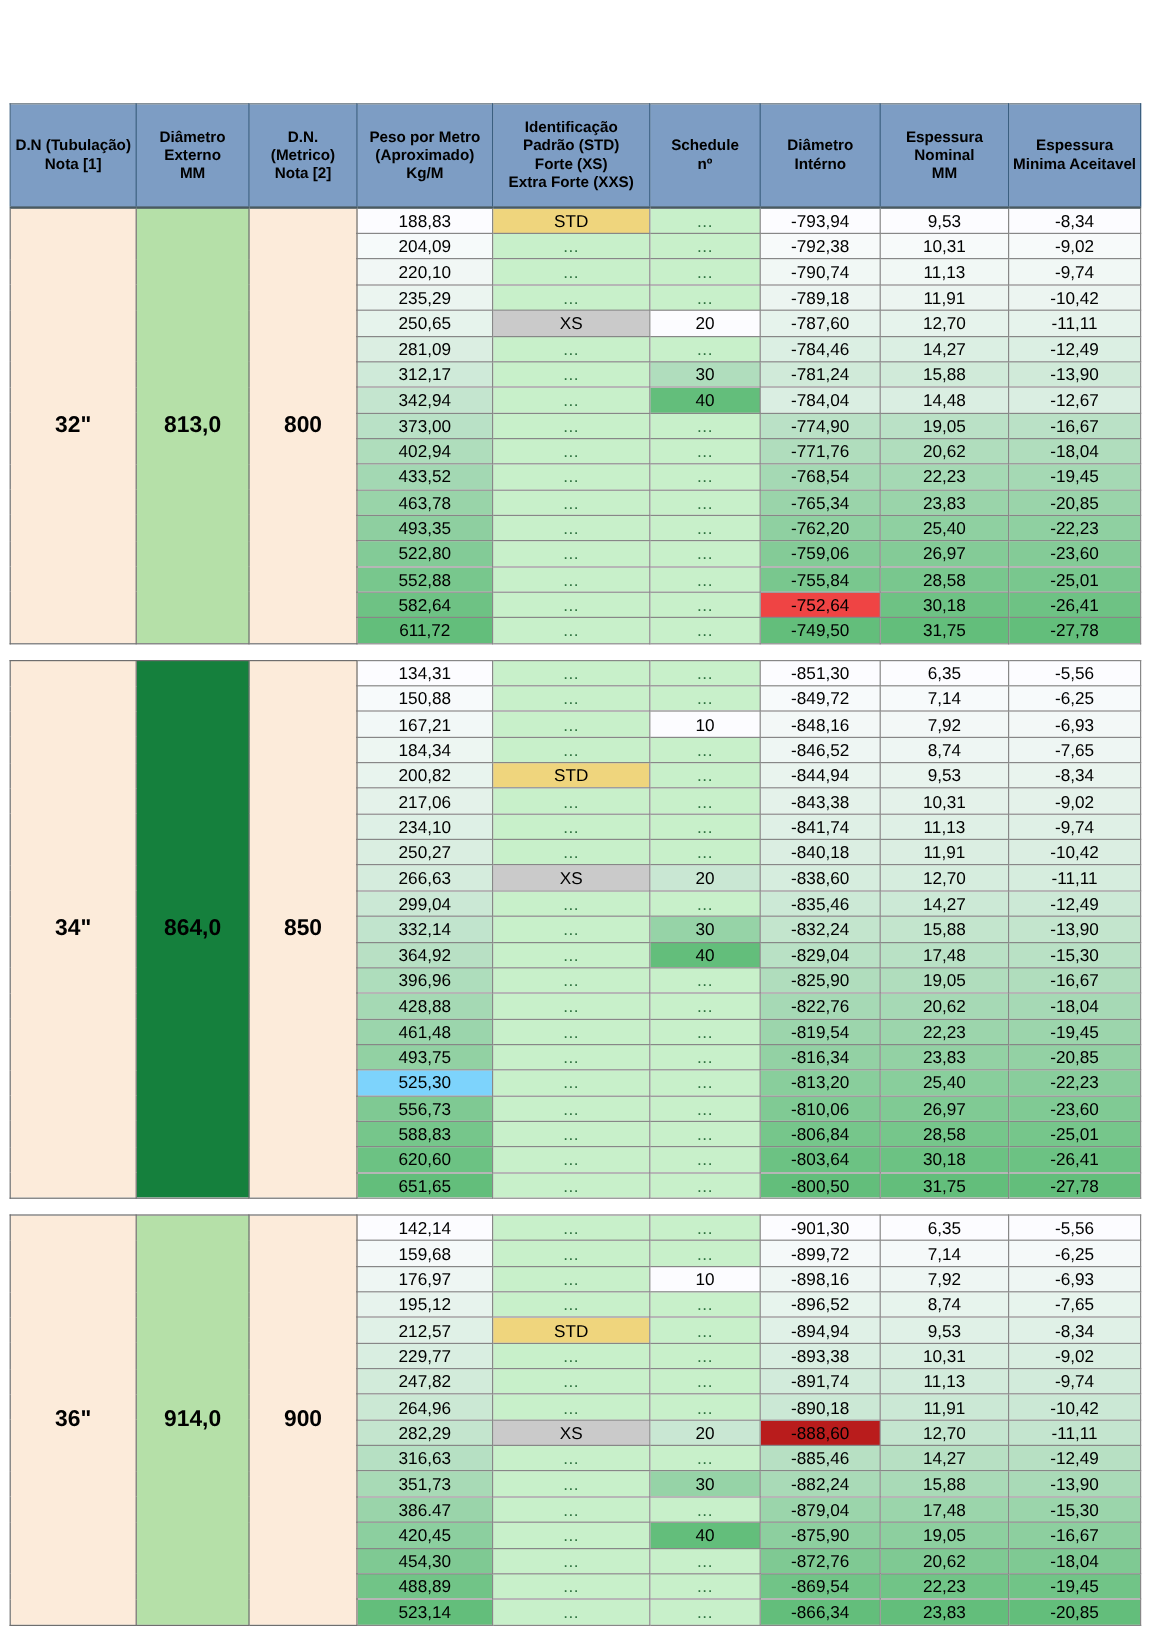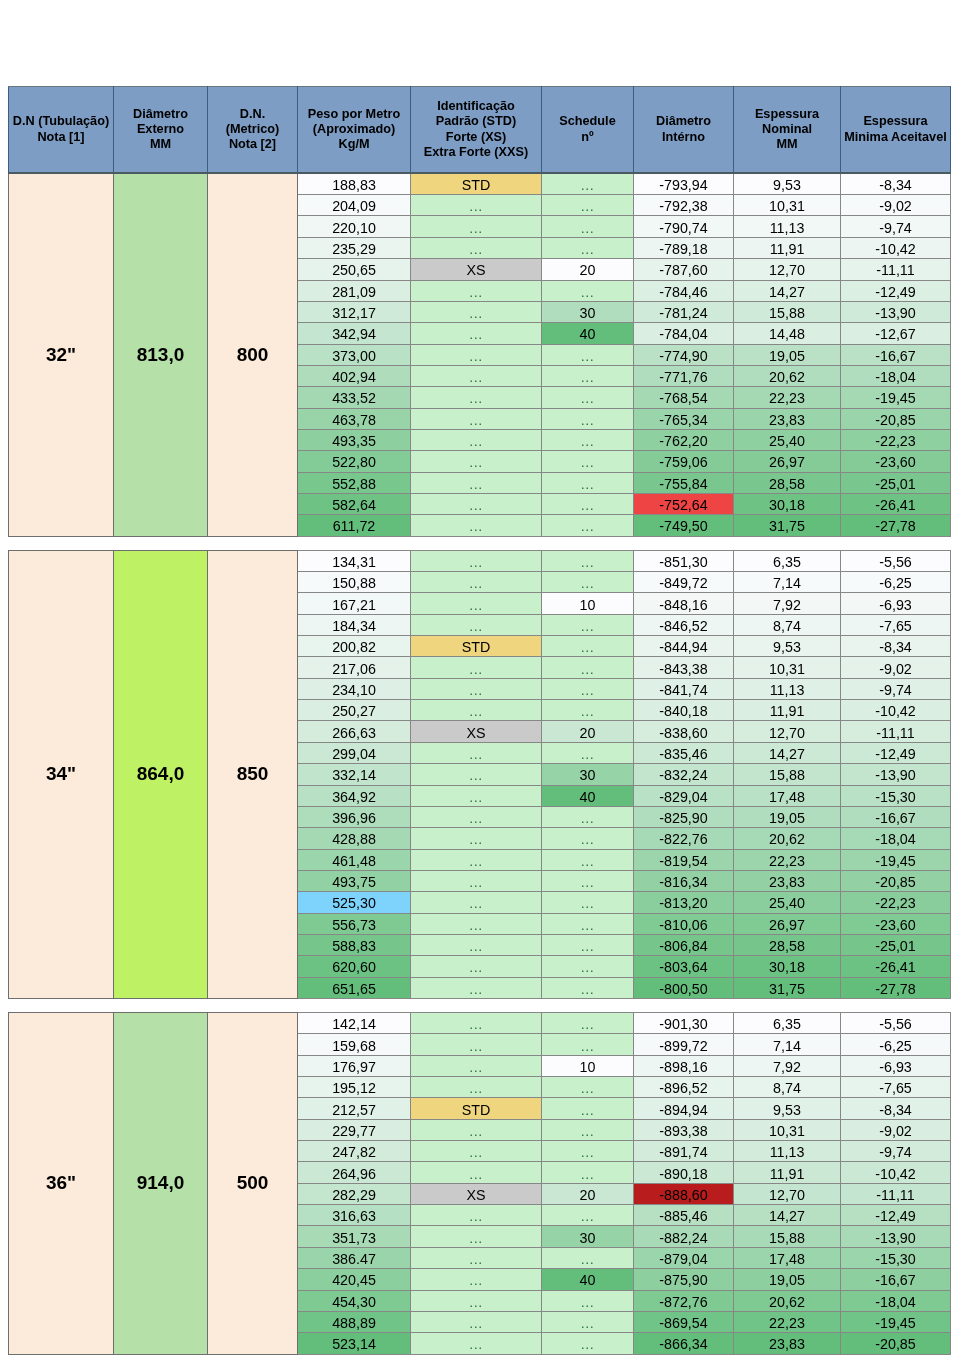--- a/index.html
+++ b/index.html
@@ -245,21 +245,21 @@
         <td class="c" style="background: rgb(200, 240, 202);"><span class="dots">...</span></td>
         <td class="c" style="background: rgb(99, 190, 123);"><span class="val">-749,50</span></td>
         <td class="c" style="background: rgb(99, 190, 123);"><span class="val">31,75</span></td>
         <td class="c" style="background: rgb(99, 190, 123);"><span class="val">-27,78</span></td>
       </tr>
       <tr class="gap">
             <td colspan="9"></td>
           </tr>
       <tr>
         <td class="lbl lbl-peach" rowspan="21" style="background: rgb(252, 235, 218);">34"</td>
-        <td class="lbl lbl-green" rowspan="21" style="background: #bef264;">864,0</td>
+        <td class="lbl lbl-green" rowspan="21" style="background: #15803d;">864,0</td>
         <td class="lbl lbl-peach" rowspan="21" style="background: rgb(252, 235, 218);">850</td>
         <td class="c" style="background: rgb(252, 252, 255);"><span class="val">134,31</span></td>
         <td class="c" style="background: rgb(200, 240, 202);"><span class="dots">...</span></td>
         <td class="c" style="background: rgb(200, 240, 202);"><span class="dots">...</span></td>
         <td class="c" style="background: rgb(252, 252, 255);"><span class="val">-851,30</span></td>
         <td class="c" style="background: rgb(252, 252, 255);"><span class="val">6,35</span></td>
         <td class="c" style="background: rgb(252, 252, 255);"><span class="val">-5,56</span></td>
       </tr>
       <tr>
         <td class="c" style="background: rgb(247, 250, 251);"><span class="val">150,88</span></td>
@@ -420,21 +420,21 @@
         <td class="c" style="background: rgb(99, 190, 123);"><span class="val">-800,50</span></td>
         <td class="c" style="background: rgb(99, 190, 123);"><span class="val">31,75</span></td>
         <td class="c" style="background: rgb(99, 190, 123);"><span class="val">-27,78</span></td>
       </tr>
       <tr class="gap">
             <td colspan="9"></td>
           </tr>
       <tr>
         <td class="lbl lbl-peach" rowspan="16" style="background: rgb(252, 235, 218);">36"</td>
         <td class="lbl lbl-green" rowspan="16" style="background: rgb(181, 224, 168);">914,0</td>
-        <td class="lbl lbl-peach" rowspan="16" style="background: rgb(252, 235, 218);">500</td>
+        <td class="lbl lbl-peach" rowspan="16" style="background: rgb(252, 235, 218);">900</td>
         <td class="c" style="background: rgb(252, 252, 255);"><span class="val">142,14</span></td>
         <td class="c" style="background: rgb(200, 240, 202);"><span class="dots">...</span></td>
         <td class="c" style="background: rgb(200, 240, 202);"><span class="dots">...</span></td>
         <td class="c" style="background: rgb(252, 252, 255);"><span class="val">-901,30</span></td>
         <td class="c" style="background: rgb(252, 252, 255);"><span class="val">6,35</span></td>
         <td class="c" style="background: rgb(252, 252, 255);"><span class="val">-5,56</span></td>
       </tr>
       <tr>
         <td class="c" style="background: rgb(245, 249, 249);"><span class="val">159,68</span></td>
         <td class="c" style="background: rgb(200, 240, 202);"><span class="dots">...</span></td>

